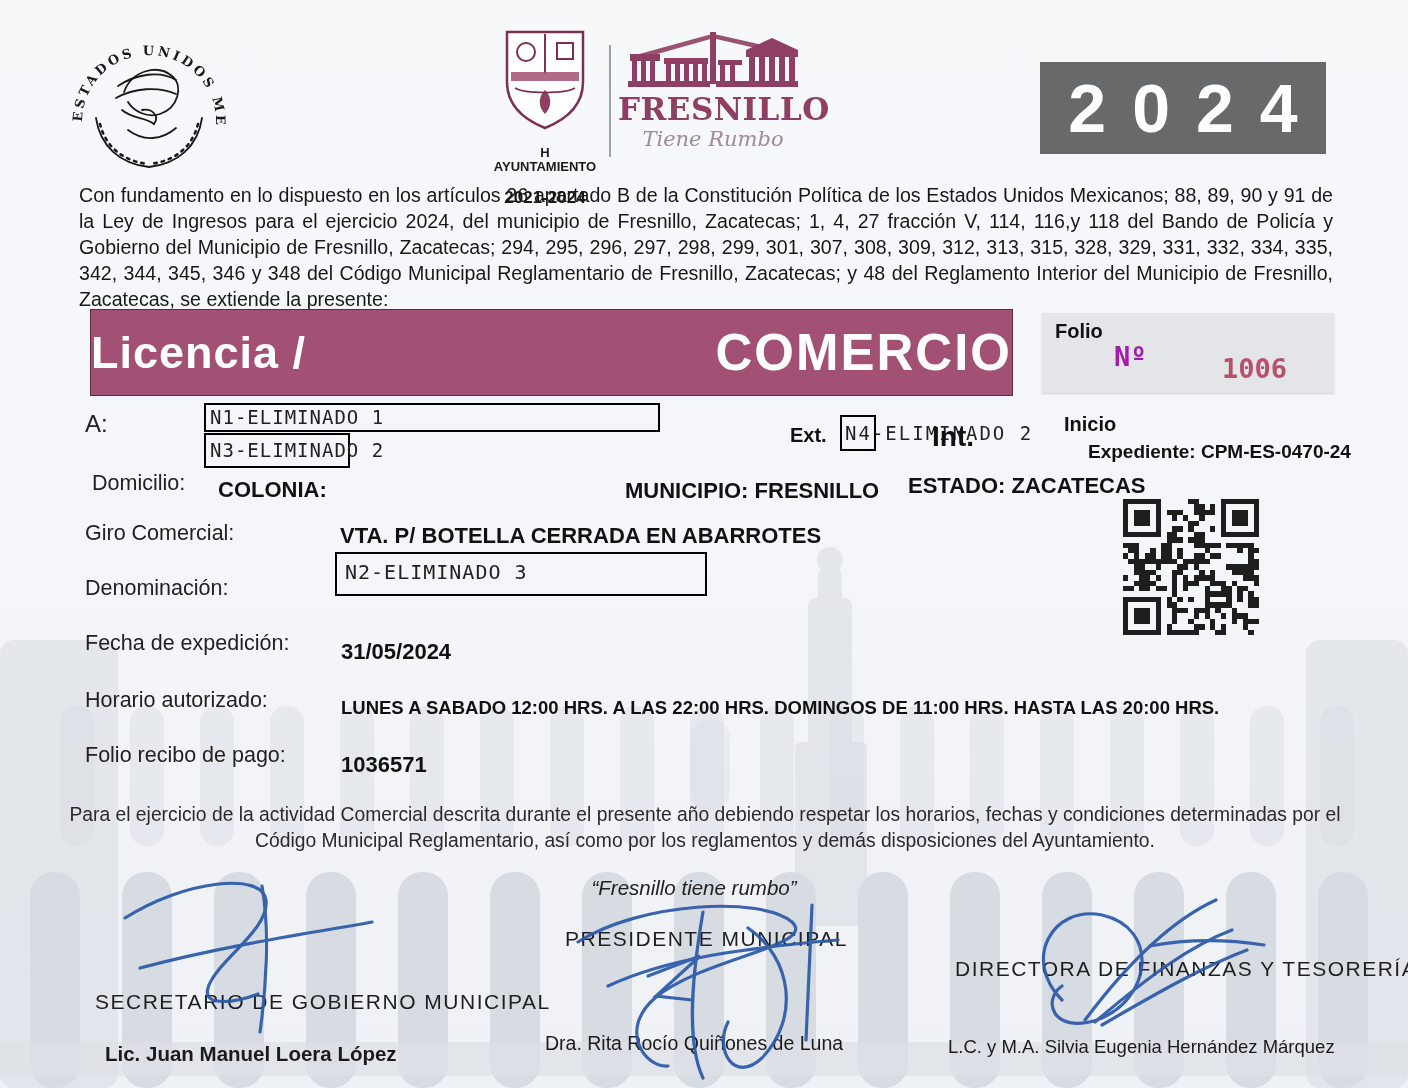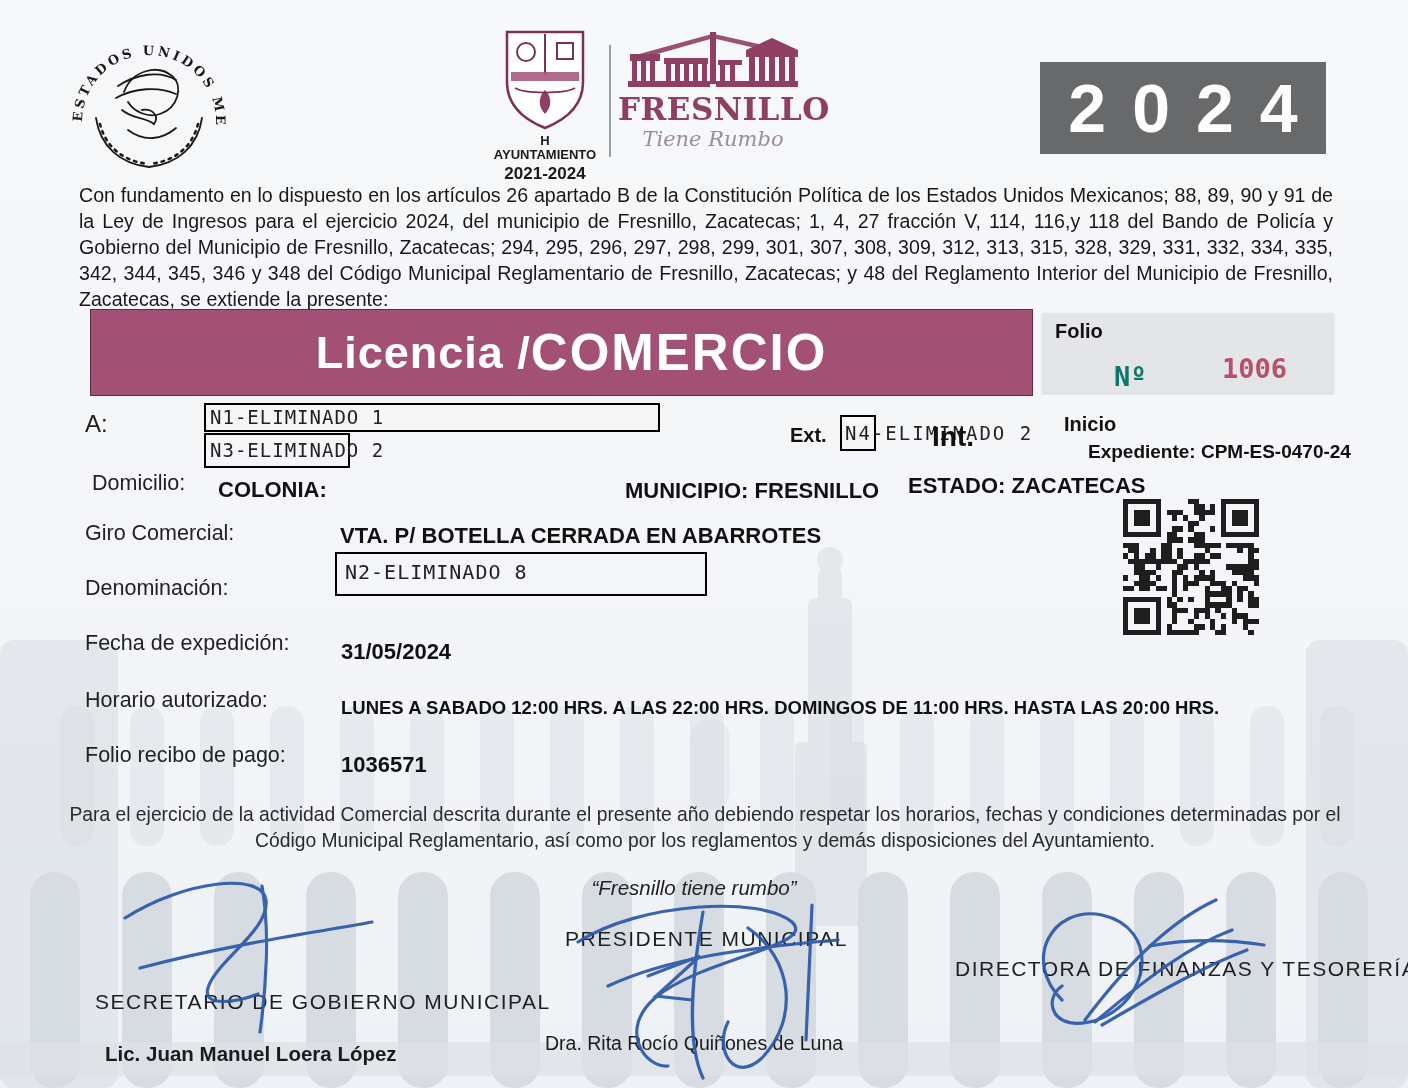--- a/index.html
+++ b/index.html
@@ -5,36 +5,36 @@
   html,body{margin:0;padding:0;background:#eef0f3;}
   .page{
     position:relative;width:1408px;height:1088px;overflow:hidden;
     background:linear-gradient(180deg,#f7f8fa 0%,#f3f5f8 60%,#eef1f5 100%);
     font-family:"Liberation Sans",sans-serif;color:#1c1c1c;
   }
   .abs{position:absolute;}
   
   .coat{left:62px;top:20px;}
   .shield-wrap{left:490px;top:28px;width:110px;text-align:center;}
-  .shield-cap{font-size:13px;font-weight:bold;color:#1a1a1a;line-height:1.1;margin-top:2px;}
+  .shield-cap{font-size:13px;font-weight:bold;color:#1a1a1a;line-height:1.1;margin-top:14px;}
   .logo-divider{left:609px;top:45px;width:2px;height:112px;background:#9aa0a8;}
   .logo-wrap{left:618px;top:30px;width:190px;text-align:center;}
   .logo-name{font-family:"DejaVu Serif",serif;font-weight:bold;font-size:31px;color:#8e3f63;letter-spacing:0.5px;line-height:1;margin-top:2px;}
   .logo-slogan{font-family:"DejaVu Serif",serif;font-style:italic;font-size:21px;color:#9b8c97;margin-top:2px;}
   .yearbox{left:1040px;top:62px;width:286px;height:92px;background:#68696b;display:flex;align-items:center;justify-content:center;}
   .yearbox span{color:#fdfdfd;font-size:68px;font-weight:bold;letter-spacing:26px;padding-left:26px;}
   
   .intro{left:79px;top:182px;width:1254px;font-size:19.6px;line-height:1.33;text-align:justify;color:#181818;}
   
-  .banner{left:90px;top:309px;width:921px;height:85px;background:#a25174;border:1px solid #5e2c44;display:flex;align-items:center;justify-content:center;padding-left:20px;}
+  .banner{left:90px;top:309px;width:921px;height:85px;background:#a25174;border:1px solid #5e2c44;display:flex;align-items:center;justify-content:space-between;}
   .banner .t1{color:#fff;font-size:45px;font-weight:bold;letter-spacing:1px;}
   .banner .t2{color:#fff;font-size:51px;font-weight:800;letter-spacing:2px;}
   .foliobox{left:1042px;top:313px;width:292px;height:80px;background:#e3e5e9;box-shadow:0 1px 2px rgba(0,0,0,.15);}
   .folio-label{position:absolute;left:13px;top:7px;font-size:20px;font-weight:bold;color:#111;}
-  .folio-no{position:absolute;left:72px;top:48px;font-family:"DejaVu Sans Mono",monospace;font-size:27px;font-weight:bold;color:#0f766e;}
+  .folio-no{position:absolute;left:72px;top:28px;font-family:"DejaVu Sans Mono",monospace;font-size:27px;font-weight:bold;color:#a21caf;}
   .folio-num{position:absolute;left:180px;top:40px;font-family:"DejaVu Sans Mono",monospace;font-size:27px;font-weight:bold;color:#b8506b;}
   
   .lbl{font-size:21.5px;color:#222;}
   .boldval{font-weight:bold;font-size:22px;color:#111;white-space:nowrap;}
   .mono{font-family:"DejaVu Sans Mono",monospace;font-size:19px;color:#222;letter-spacing:1px;white-space:nowrap;}
   .redact-box{border:2px solid #000;background:transparent;}
   .legal2{left:69px;top:802px;width:1272px;text-align:center;font-size:19.3px;line-height:1.35;color:#2a2a2a;}
   .motto{left:494px;top:876px;width:400px;text-align:center;font-style:italic;font-size:20.5px;color:#222;}
   .sig-title{font-size:21px;letter-spacing:1.5px;color:#1f1f1f;white-space:nowrap;}
   .sig-name{font-size:19.5px;color:#1b1b1b;white-space:nowrap;}
@@ -205,21 +205,21 @@
   <div class="abs lbl z1" style="left:92px;top:471px;">Domicilio:</div>
   <div class="abs boldval z1" style="left:218px;top:477px;">COLONIA:</div>
   <div class="abs boldval z1" style="left:625px;top:478px;">MUNICIPIO: FRESNILLO</div>
   <div class="abs boldval z1" style="left:908px;top:473px;">ESTADO: ZACATECAS</div>
 
   <div class="abs lbl z1" style="left:85px;top:521px;">Giro Comercial:</div>
   <div class="abs boldval z1" style="left:340px;top:523px;">VTA. P/ BOTELLA CERRADA EN ABARROTES</div>
 
   <div class="abs lbl z1" style="left:85px;top:576px;">Denominación:</div>
   <div class="abs redact-box z1" style="left:335px;top:552px;width:368px;height:40px;"></div>
-  <div class="abs mono z1" style="left:345px;top:560px;font-size:20px;">N2-ELIMINADO 8</div>
+  <div class="abs mono z1" style="left:345px;top:560px;font-size:20px;">N2-ELIMINADO 3</div>
 
   <div class="abs z1" style="left:1123px;top:499px;width:136px;height:136px;" id="qr">
       <svg width="136" height="136" shape-rendering="crispEdges">
         <rect x="65.28" y="0" width="5.44" height="5.44" fill="#1e1e1e"></rect>
         <rect x="70.72" y="0" width="5.44" height="5.44" fill="#1e1e1e"></rect>
         <rect x="70.72" y="5.44" width="5.44" height="5.44" fill="#1e1e1e"></rect>
         <rect x="76.16000000000001" y="5.44" width="5.44" height="5.44" fill="#1e1e1e"></rect>
         <rect x="87.04" y="5.44" width="5.44" height="5.44" fill="#1e1e1e"></rect>
         <rect x="43.52" y="10.88" width="5.44" height="5.44" fill="#1e1e1e"></rect>
         <rect x="48.96" y="10.88" width="5.44" height="5.44" fill="#1e1e1e"></rect>
@@ -450,20 +450,21 @@
 
   <div class="abs motto z1">“Fresnillo tiene rumbo”</div>
   <div class="abs sig-title z1" style="left:565px;top:927px;">PRESIDENTE MUNICIPAL</div>
   <div class="abs sig-title z1" style="left:48px;top:990px;margin-left:47px;">SECRETARIO DE GOBIERNO MUNICIPAL</div>
   <div class="abs sig-title z1" style="left:955px;top:957px;">DIRECTORA DE FINANZAS Y TESORERÍA</div>
 
   <div class="abs band"></div>
 
   <div class="abs sig-name z1" style="left:105px;top:1042px;font-weight:bold;font-size:20.5px;">Lic. Juan Manuel Loera  López</div>
   <div class="abs sig-name z1" style="left:545px;top:1032px;">Dra. Rita Rocío Quiñones de Luna</div>
+  <div class="abs sig-name z1" style="left:948px;top:1036px;font-size:18.5px;">L.C. y M.A. Silvia Eugenia Hernández Márquez</div>
 
   <svg class="abs" style="left:0;top:0;z-index:3;pointer-events:none;" width="1408" height="1088" viewBox="0 0 1408 1088">
     <g fill="none" stroke="#2b58a8" stroke-width="3.2" stroke-linecap="round" opacity="0.92">
       <g>
         <path d="M 125,918 C 185,880 262,872 266,900 C 270,930 215,962 208,988 C 202,1008 238,1002 258,994"></path>
         <path d="M 262,886 C 270,930 266,990 260,1032"></path>
         <path d="M 140,968 C 230,944 330,930 372,922"></path>
       </g>
       <g>
         <path d="M 578,942 C 640,902 762,896 792,922 C 818,946 702,958 655,998 C 618,1030 645,1068 668,1066"></path>

